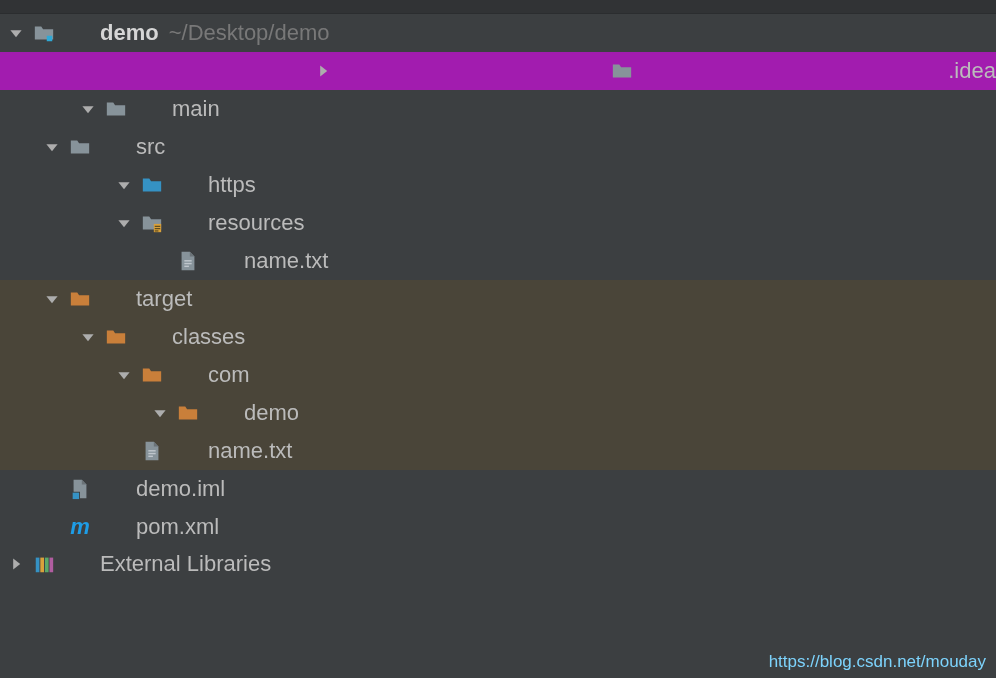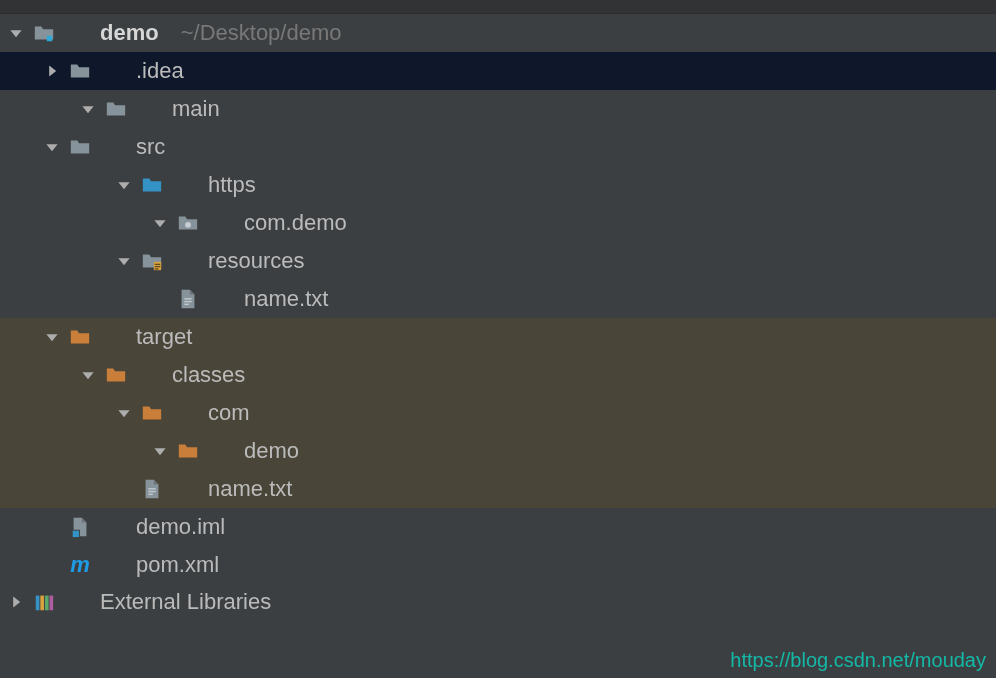--- a/index.html
+++ b/index.html
@@ -6,37 +6,37 @@
   body {
     width:996px; height:678px; background:#3c3f41; overflow:hidden;
     font-family:"Segoe UI","Helvetica Neue",Arial,sans-serif; font-size:22px;
     color:#bbbbbb;
   }
   .topbar { height:14px; background:#313335; border-bottom:1px solid #2b2d2f; }
   .tree { user-select:none; }
   .row {
     display:flex; align-items:center; height:38px; padding-left:4px; white-space:nowrap;
   }
-  .row.selected { background:#0f172a; }
+  .row.selected { background:#a21caf;justify-content:space-between; }
   .row.dim { background:rgba(96,80,45,0.4); }
   .row.cut { height:36px; }
   .indent { display:inline-block; width:36px; flex:0 0 auto; }
   .arrow {
     width:24px; height:24px; display:flex; align-items:center; justify-content:center;
     flex:0 0 auto; margin-right:4px; color:#adadad;
   }
   .arrow svg { width:14px; height:14px; fill:#adadad; }
   .arrow.closed svg { transform:rotate(-90deg); }
   .noarrow { width:28px; flex:0 0 auto; }
   .icon { width:24px; height:24px; margin-right:8px; flex:0 0 auto; display:flex; align-items:center; justify-content:center; }
   .label { color:#bbbbbb;margin-left:36px; }
   .label.bold { color:#d6d6d6; font-weight:600; }
-  .hint { color:#787878; margin-left:22px; }
+  .hint { color:#787878; margin-left:10px; }
   .watermark {
-    position:absolute; right:10px; bottom:6px; color:#14b8a6; font-size:20px;
+    position:absolute; right:10px; bottom:6px; color:#7dd3fc; font-size:17px;
   }
   
   .folder-svg { width:22px; height:22px; }
   .file-svg   { width:20px; height:22px; }
   .class-svg  { width:24px; height:24px; }
   .m-letter   { font-family:Arial,sans-serif; font-style:italic; font-weight:700; font-size:22px; color:#1e9de6; line-height:1; }
 </style>
 </head>
 <body>
 
@@ -116,38 +116,20 @@
         </svg>
     </span>
     <span class="icon">
       <svg class="folder-svg" viewBox="0 0 24 24">
           <path fill="#3592c4" d="M2 5h7l2 3h11v11H2z"></path>
         </svg>
     </span>
     <span class="label">https</span>
   </div>
 
-  <div class="row">
-    <span class="indent"></span>
-      <span class="indent"></span>
-      <span class="indent"></span>
-      <span class="indent"></span>
-    <span class="arrow">
-      <svg viewBox="0 0 10 10">
-          <path d="M1 3 L5 8 L9 3 Z"></path>
-        </svg>
-    </span>
-    <span class="icon">
-      <svg class="folder-svg" viewBox="0 0 24 24">
-          <path fill="#87939a" d="M2 5h7l2 3h11v11H2z"></path>
-          <circle cx="12" cy="14" r="3.2" fill="#c8cdd1"></circle>
-        </svg>
-    </span>
-    <span class="label">com.demo</span>
-  </div>
 
 
   <div class="row">
     <span class="indent"></span>
       <span class="indent"></span>
       <span class="indent"></span>
     <span class="arrow">
       <svg viewBox="0 0 10 10">
           <path d="M1 3 L5 8 L9 3 Z"></path>
         </svg>

